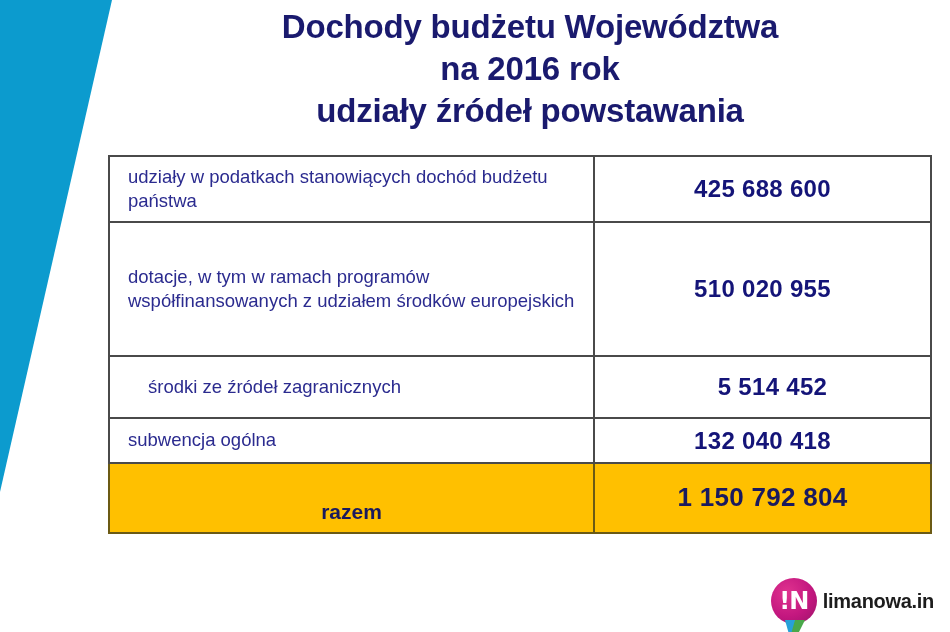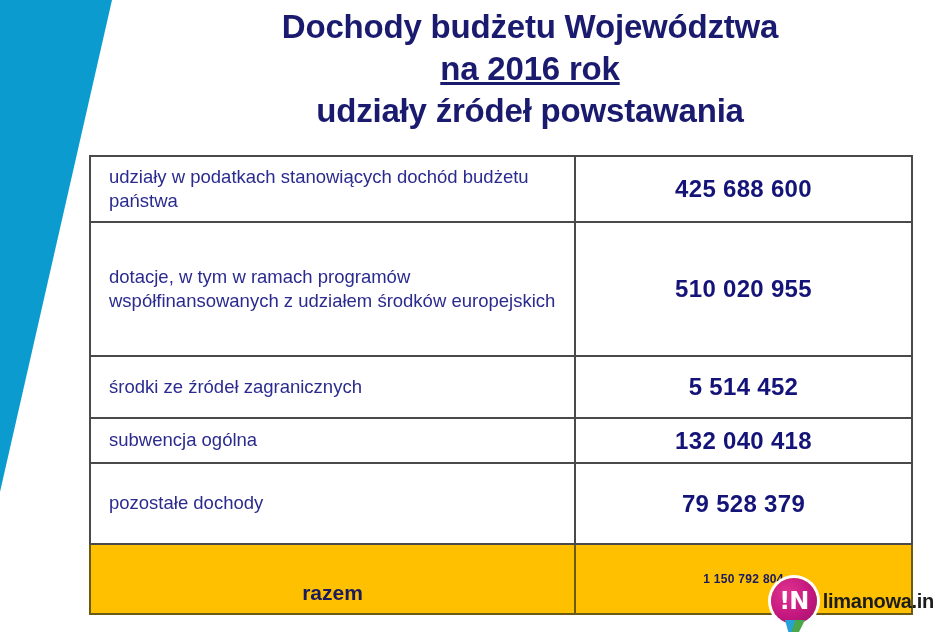--- a/index.html
+++ b/index.html
@@ -39,27 +39,27 @@
     font-weight: bold;
     font-size: 33px;
     line-height: 1.28;
     letter-spacing: -0.2px;
   }
   .title-line {
     display: block;
     white-space: nowrap;
   }
   .title-line.l1 { font-size: 33px; }
-  .title-line.l2 { font-size: 33px; text-decoration: underline; }
+  .title-line.l2 { font-size: 33px; }
   .title-line.l3 { font-size: 33px; }
 
   
   .budget-table {
     position: absolute;
-    left: 89px;
+    left: 108px;
     top: 155px;
     width: 822px;
     border-collapse: collapse;
     table-layout: fixed;
     background: #bef264;
   }
   .budget-table td {
     border: 2px solid #4a4a4a;
     background: #ffffff;
     vertical-align: middle;
@@ -81,41 +81,41 @@
     color: #141478;
     font-size: 24px;
     font-weight: bold;
     text-align: center;
     letter-spacing: 0.3px;
   }
 
   
   tr.r1 td { height: 64px; }
   tr.r2 td { height: 132px; }
-  tr.r3 td { height: 60px; }
+  tr.r3 td { height: 60px; padding-left: 20px; }
   tr.r4 td { height: 43px; }
   tr.r5 td { height: 79px; }
   tr.total td { height: 65px; }
 
   
   tr.total td {
     background: #ffc000;
     border-color: #6b5a14;
   }
   tr.total .cell-label {
     text-align: center;
     font-weight: bold;
     font-size: 21px;
     color: #1a1a5e;
     padding-left: 14px;
     margin-top: 28px;
   }
   tr.total .cell-value {
     color: #1a1a5e;
-    font-size: 12px;
+    font-size: 26px;
   }
 
   
   .logo {
     position: absolute;
     right: 0px;
     bottom: 8px;
     display: flex;
     align-items: center;
     gap: 6px;
@@ -203,28 +203,20 @@
         </td>
       </tr>
       <tr class="r4">
         <td>
           <div class="cell-label">subwencja ogólna</div>
         </td>
         <td>
           <div class="cell-value">132 040 418</div>
         </td>
       </tr>
-      <tr class="r5">
-        <td>
-          <div class="cell-label">pozostałe dochody</div>
-        </td>
-        <td>
-          <div class="cell-value">79 528 379</div>
-        </td>
-      </tr>
       <tr class="total">
         <td>
           <div class="cell-label">razem</div>
         </td>
         <td>
           <div class="cell-value">1 150 792 804</div>
         </td>
       </tr>
     </tbody>
   </table>

